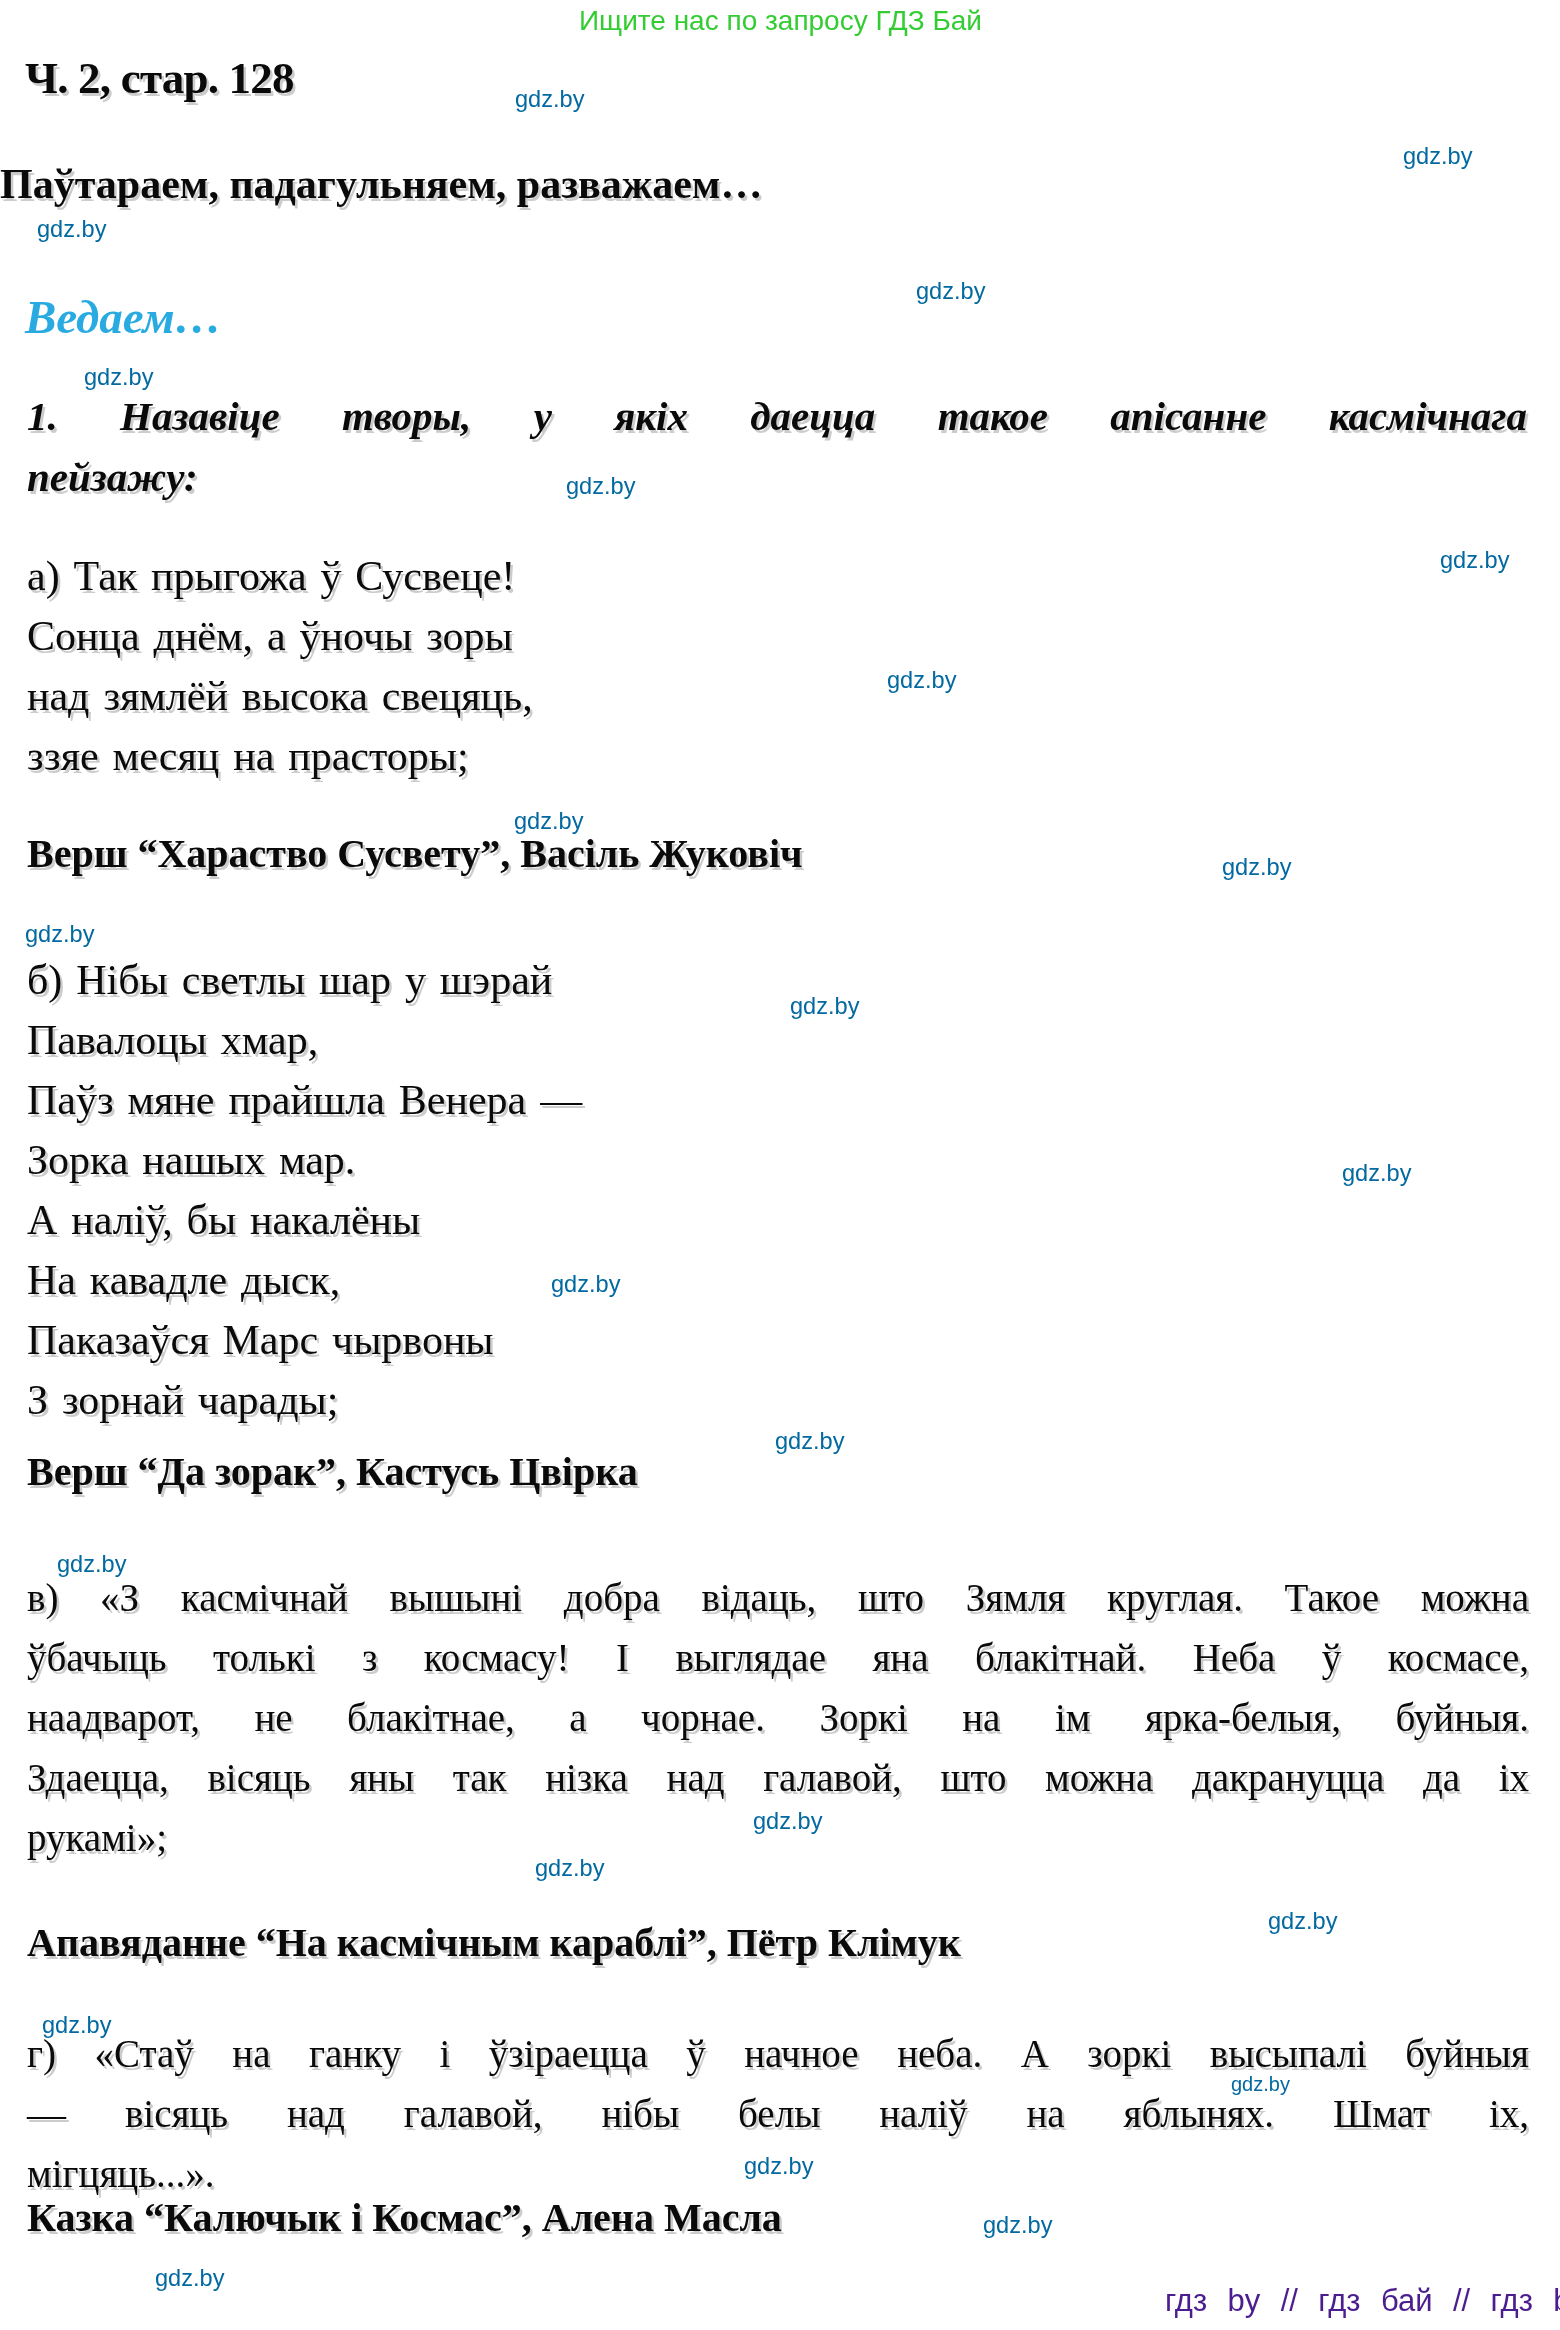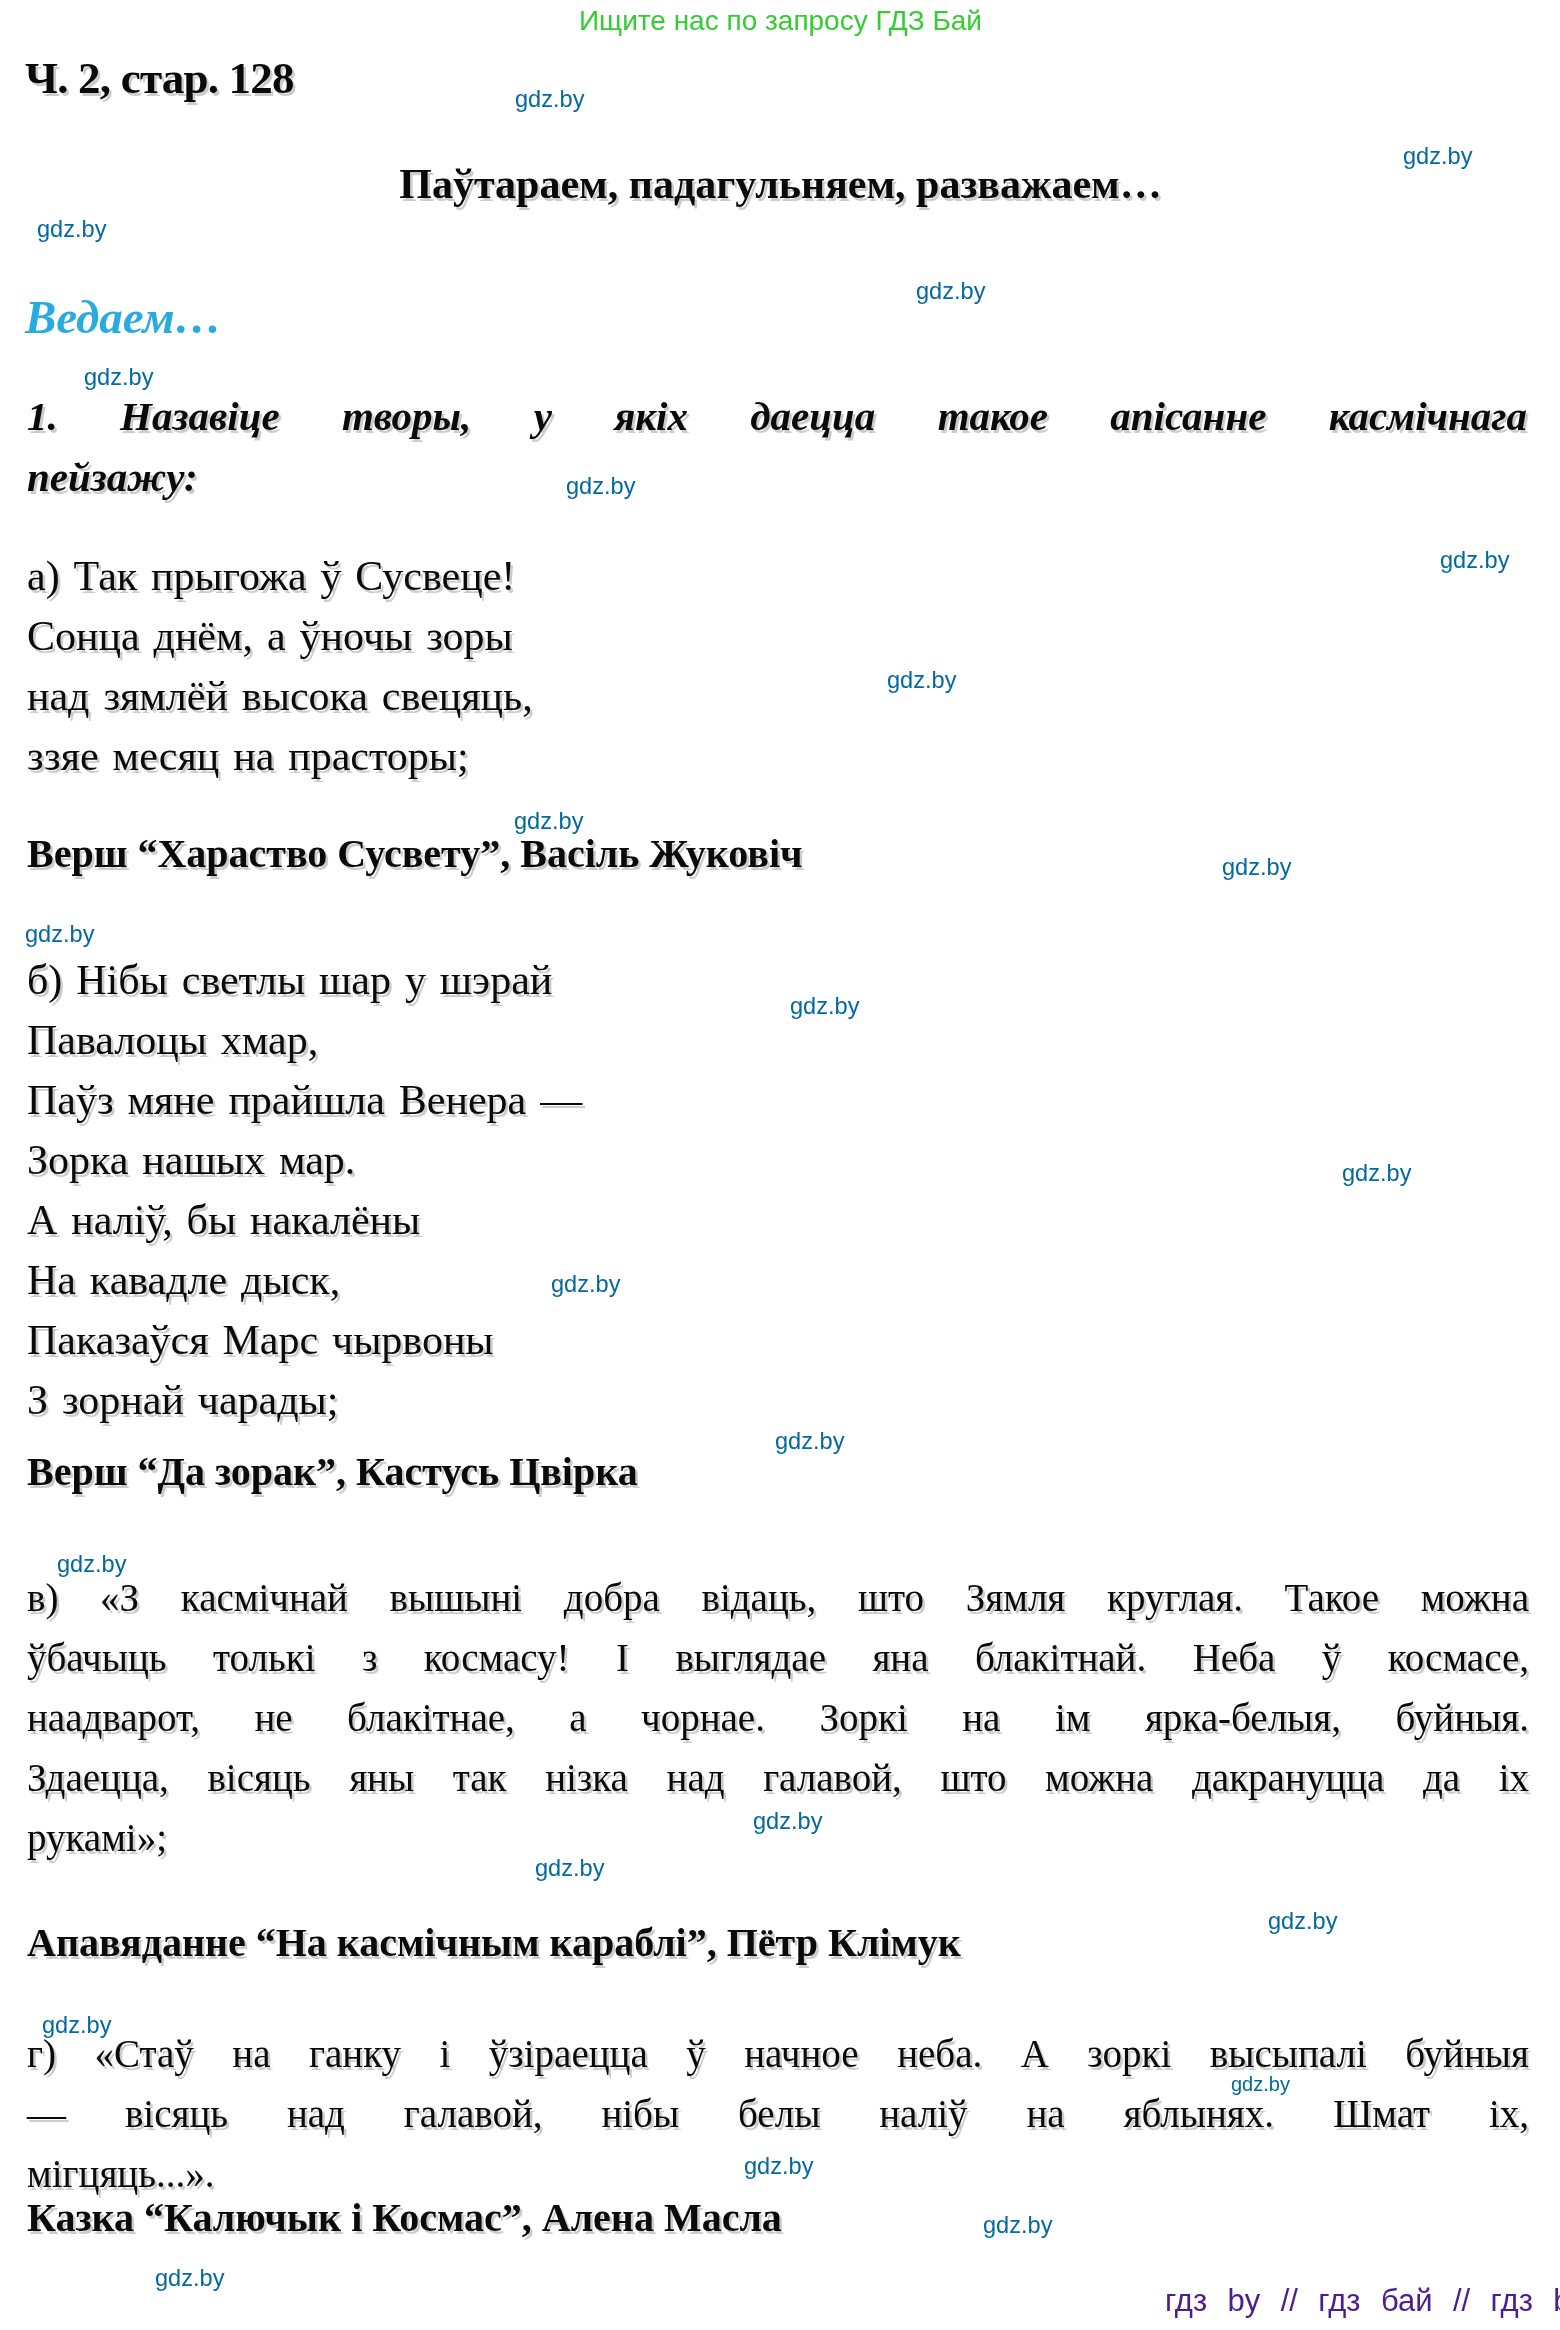--- a/index.html
+++ b/index.html
@@ -19,21 +19,21 @@
     text-align: center;
     font-family: "Liberation Sans", sans-serif;
     font-size: 28px; color: #33cc33;
   }
   .page-ref {
     position: absolute; top: 52px; left: 25px;
     font-size: 45px; font-weight: bold; letter-spacing: -0.8px;
   }
   .doc-title {
     position: absolute; top: 160px; left: 0; width: 100%;
-    text-align: center; font-size: 42px; font-weight: bold;
+    text-align: left; font-size: 42px; font-weight: bold;
   }
   .section-heading {
     position: absolute; top: 290px; left: 25px;
     font-size: 47px; font-weight: bold; font-style: italic;
     color: #29abe2; text-shadow: none;
   }
   .question {
     position: absolute; top: 386px; left: 27px; width: 1500px;
     font-size: 41px; font-weight: bold; font-style: italic;
     line-height: 61px;

